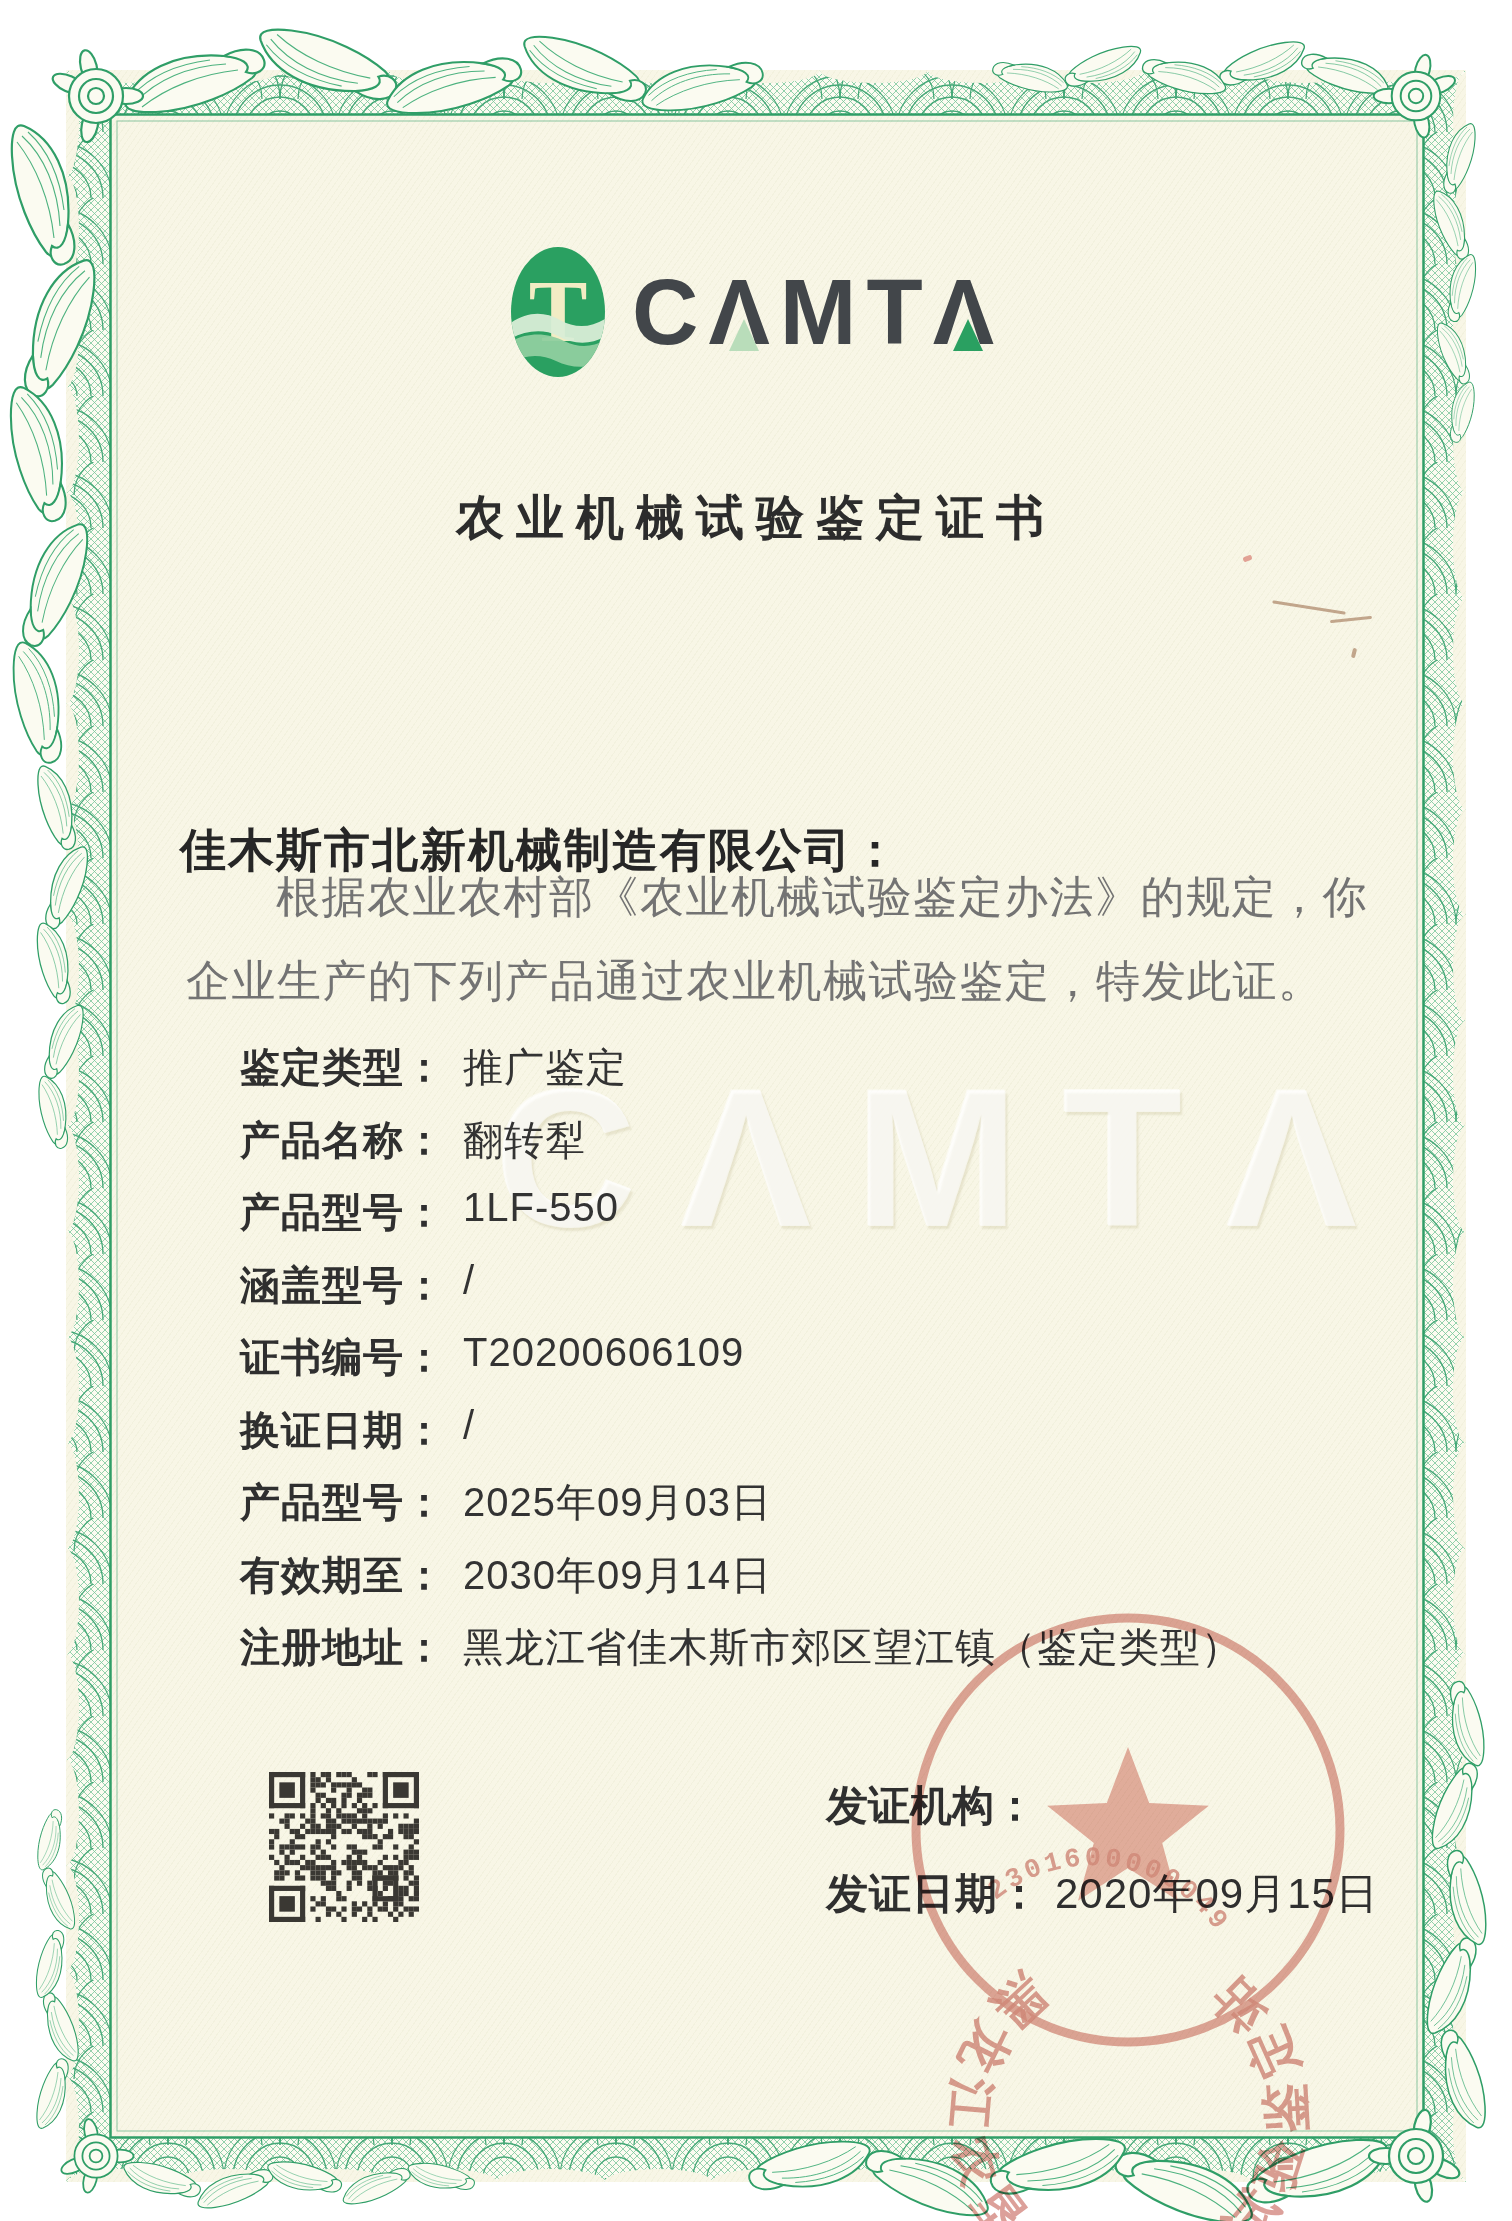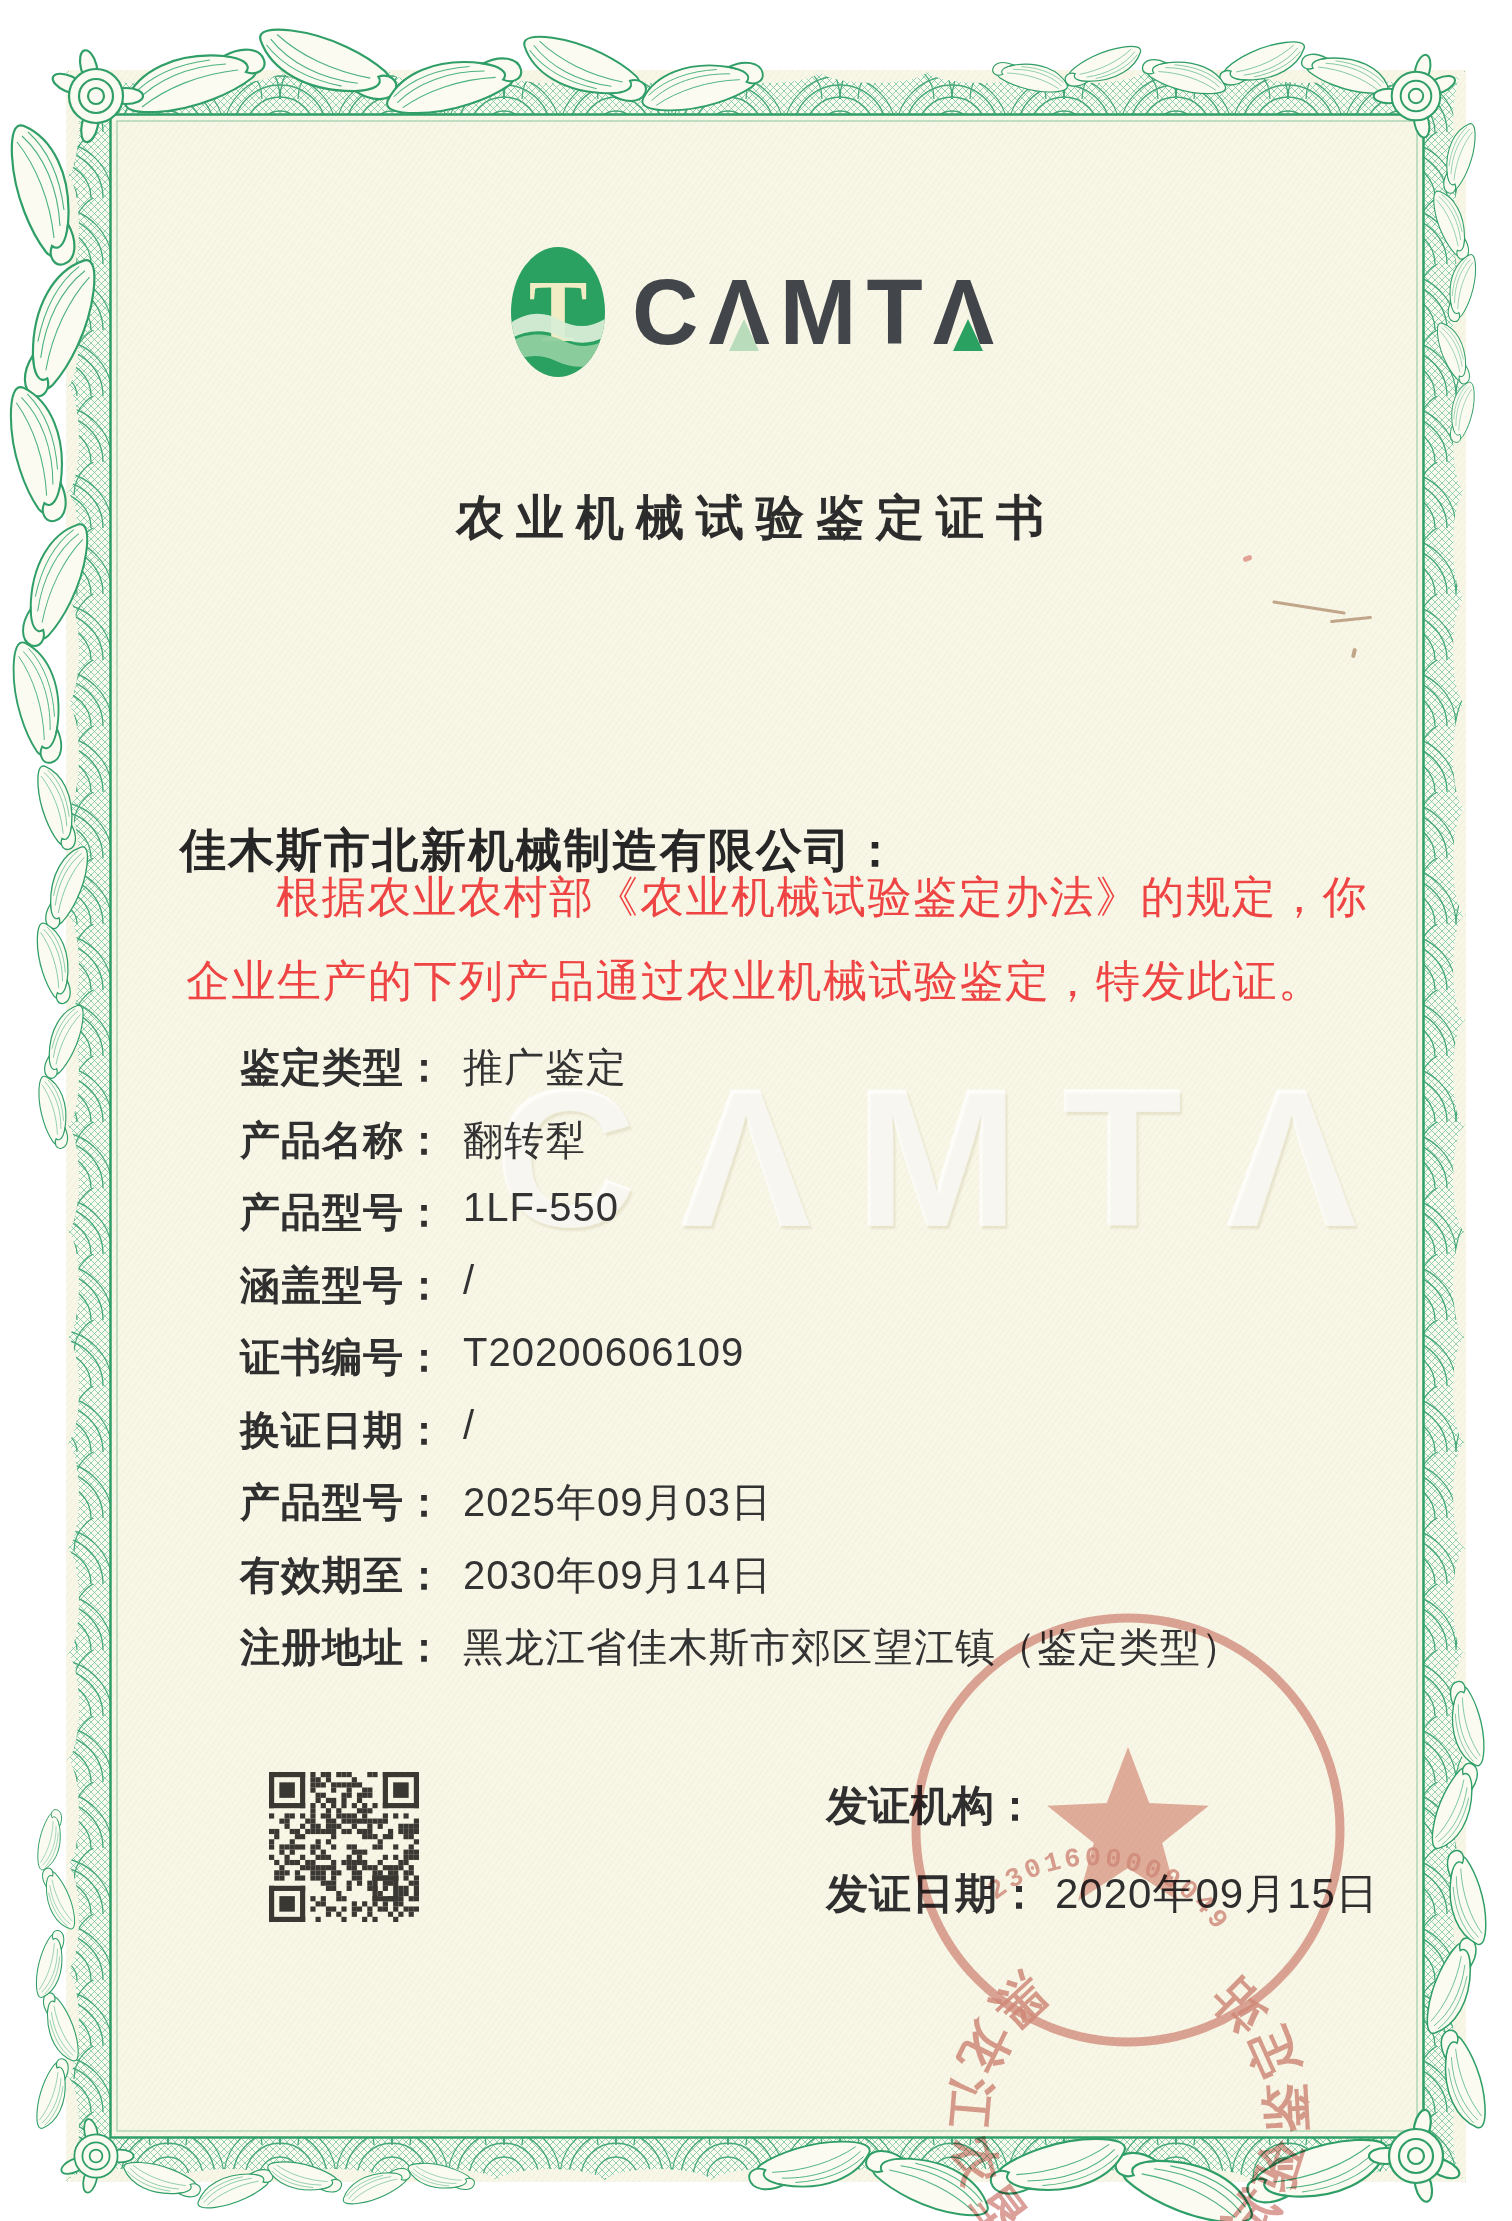--- a/index.html
+++ b/index.html
@@ -31,21 +31,21 @@
   .brand .lam-light::after, .brand .lam-dark::after{
       content:"";position:absolute;left:50%;bottom:7px;transform:translateX(-50%);
       border-left:15px solid transparent;border-right:15px solid transparent;border-bottom:32px solid #b9ddba;}
   .brand .lam-dark::after{border-bottom-color:#2aa061;}
 
   .title{position:absolute;left:0;top:486px;width:100%;margin:0;z-index:3;text-align:center;
          font-family:"Liberation Serif","DejaVu Serif",serif;font-weight:700;font-size:48px;
          letter-spacing:12px;color:#2c2c2c;}
 
   .company{position:absolute;left:180px;top:772px;z-index:3;font-size:46px;font-weight:700;color:#262626;letter-spacing:2px;margin-top:48px;}
-  .body-line{position:absolute;left:186px;width:1170px;margin:0;z-index:3;font-size:44px;color:#ef4444;
+  .body-line{position:absolute;left:186px;width:1170px;margin:0;z-index:3;font-size:44px;color:#737373;
              letter-spacing:1.5px;white-space:nowrap;}
   .body-line.l1{top:868px;padding-left:90px;}
   .body-line.l2{top:952px;}
 
   .fields{position:absolute;left:240px;top:1040px;z-index:3;}
   .frow{height:72.5px;display:flex;align-items:flex-start;font-size:40px;}
   .flabel{font-weight:600;color:#2f2f2f;letter-spacing:1px;}
   .fvalue{margin-left:18px;font-weight:500;color:#333;letter-spacing:1px;}
 
   .issuer-row{position:absolute;left:826px;top:1778px;z-index:3;font-size:42px;font-weight:600;color:#2f2f2f;}

